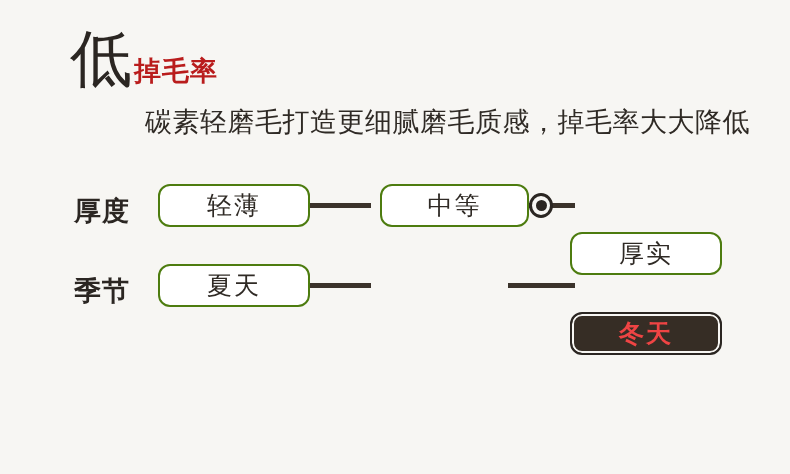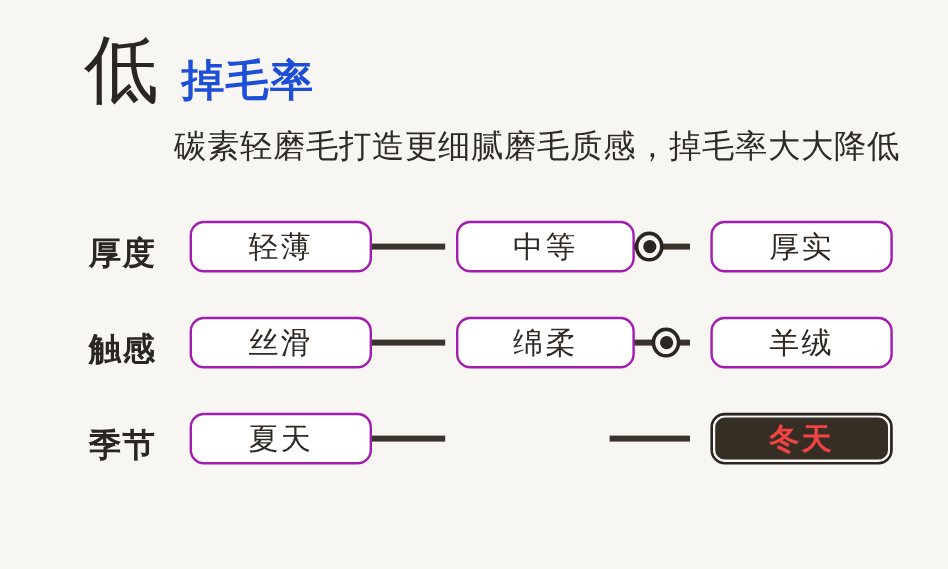--- a/index.html
+++ b/index.html
@@ -30,24 +30,24 @@
     line-height: 1;
   }
   .title-big {
     font-size: 62px;
     font-weight: 400;
     letter-spacing: 0px;
     color: #2b2622;
     line-height: 1;
   }
   .title-small {
-    font-size: 36px;
+    font-size: 27px;
     font-weight: 700;
-    color: #1d4ed8;
-    margin-left: 19px;
+    color: #b91c1c;
+    margin-left: 2px;
     letter-spacing: 1px;
     line-height: 1;
   }
   .subtitle {
     margin-top: 6px;
     font-size: 27px;
     font-weight: 400;
     color: #2f2a25;
     letter-spacing: 0.5px;
     white-space: nowrap;
@@ -86,33 +86,33 @@
   }
   .conn.c1 { left: 305px; width: 66px; }
   .conn.c2 { left: 508px; width: 67px; }
 
   
   .pill {
     position: absolute;
     top: 10px;
     height: 43px;
     box-sizing: border-box;
-    border: 2px solid #a21caf;
+    border: 2px solid #4d7c0f;
     border-radius: 12px;
     background: #ffffff;
     display: flex;
     align-items: center;
     justify-content: center;
     font-size: 25px;
     letter-spacing: 2px;
     color: #2f2a25;
   }
   .pill.p1 { left: 158px; width: 152px; }
   .pill.p2 { left: 380px; width: 149px; }
-  .pill.p3 { left: 592px; width: 152px; }
+  .pill.p3 { left: 570px; width: 152px; margin-top: 48px; }
 
   .pill.filled {
     background: #362d25;
     border-color: #362d25;
     color: #ffffff;
     font-weight: 700;
   }
   .pill.ringed {
     background: #362d25;
     border: 2px solid #2b2622;
@@ -159,29 +159,20 @@
   <div class="row">
     <div class="row-label">厚度</div>
     <div class="conn c1"></div>
     <div class="conn c2"></div>
     <div class="pill p1">轻薄</div>
     <div class="pill p2">中等</div>
     <div class="pill p3">厚实</div>
     <div class="marker" style="left:529px"></div>
   </div>
 
-  <div class="row">
-    <div class="row-label">触感</div>
-    <div class="conn c1"></div>
-    <div class="conn c2"></div>
-    <div class="pill p1">丝滑</div>
-    <div class="pill p2">绵柔</div>
-    <div class="pill p3">羊绒</div>
-    <div class="marker" style="left:543px"></div>
-  </div>
 
   <div class="row">
     <div class="row-label">季节</div>
     <div class="conn c1"></div>
     <div class="conn c2"></div>
     <div class="pill p1">夏天</div>
     <div class="pill p3 ringed">冬天</div>
   </div>
 
 </div>

